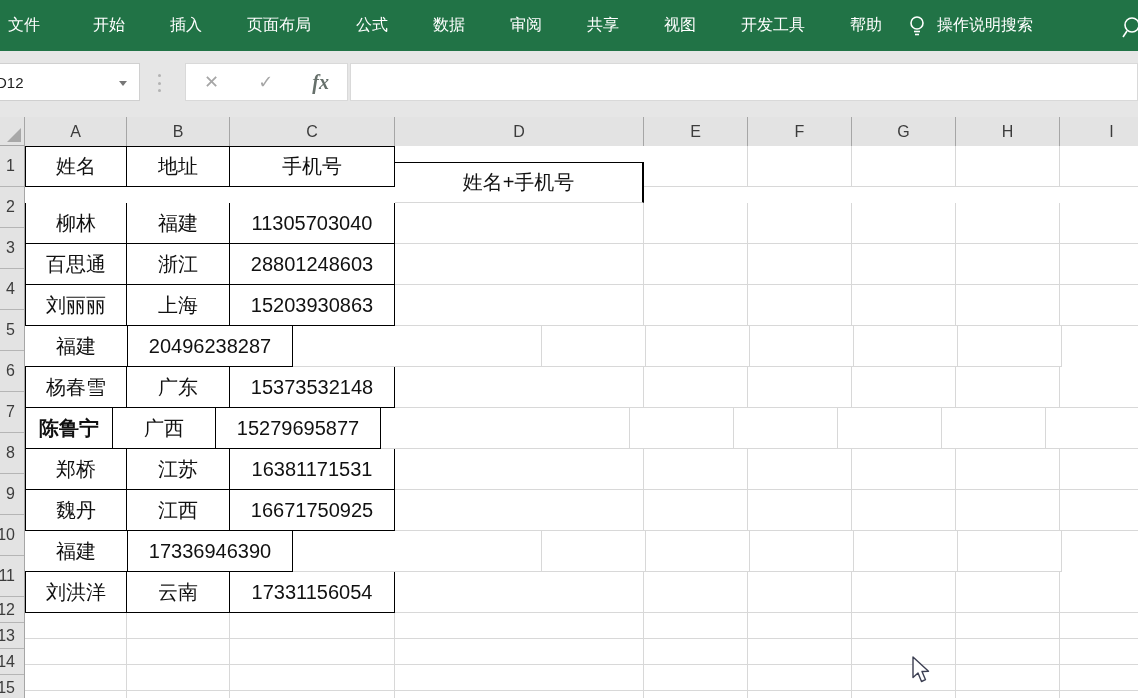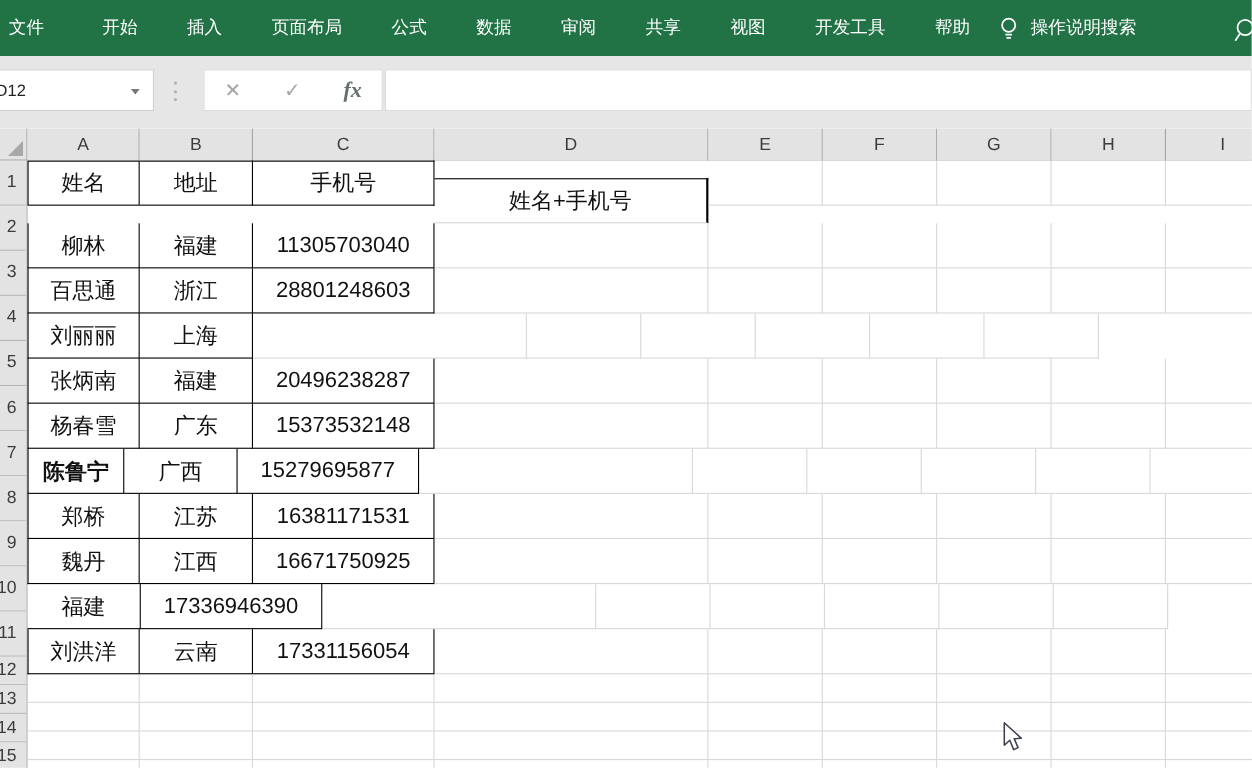--- a/index.html
+++ b/index.html
@@ -268,29 +268,29 @@
         <div class="cell" style="width: 249px; height: 41px;"></div>
         <div class="cell" style="width: 104px; height: 41px;"></div>
         <div class="cell" style="width: 104px; height: 41px;"></div>
         <div class="cell" style="width: 104px; height: 41px;"></div>
         <div class="cell" style="width: 104px; height: 41px;"></div>
         <div class="cell" style="width: 104px; height: 41px;"></div>
       </div>
       <div class="crow">
         <div class="cell tb tl" style="width: 102px; height: 41px;">刘丽丽</div>
         <div class="cell tb" style="width: 103px; height: 41px;">上海</div>
-        <div class="cell" style="width: 249px; height: 41px;"></div>
-        <div class="cell" style="width: 104px; height: 41px;"></div>
-        <div class="cell" style="width: 104px; height: 41px;"></div>
-        <div class="cell" style="width: 104px; height: 41px;"></div>
-        <div class="cell" style="width: 104px; height: 41px;"></div>
-        <div class="cell" style="width: 104px; height: 41px;"></div>
-      </div>
-      <div class="crow">
-        <div class="cell tb tl" style="width: 102px; height: 41px;">张炳南</div>
+        <div class="cell tb" style="width: 165px; height: 41px;">15203930863</div>
+        <div class="cell" style="width: 249px; height: 41px;"></div>
+        <div class="cell" style="width: 104px; height: 41px;"></div>
+        <div class="cell" style="width: 104px; height: 41px;"></div>
+        <div class="cell" style="width: 104px; height: 41px;"></div>
+        <div class="cell" style="width: 104px; height: 41px;"></div>
+        <div class="cell" style="width: 104px; height: 41px;"></div>
+      </div>
+      <div class="crow">
         <div class="cell tb" style="width: 103px; height: 41px;">福建</div>
         <div class="cell tb" style="width: 165px; height: 41px;">20496238287</div>
         <div class="cell" style="width: 249px; height: 41px;"></div>
         <div class="cell" style="width: 104px; height: 41px;"></div>
         <div class="cell" style="width: 104px; height: 41px;"></div>
         <div class="cell" style="width: 104px; height: 41px;"></div>
         <div class="cell" style="width: 104px; height: 41px;"></div>
         <div class="cell" style="width: 104px; height: 41px;"></div>
       </div>
       <div class="crow">

